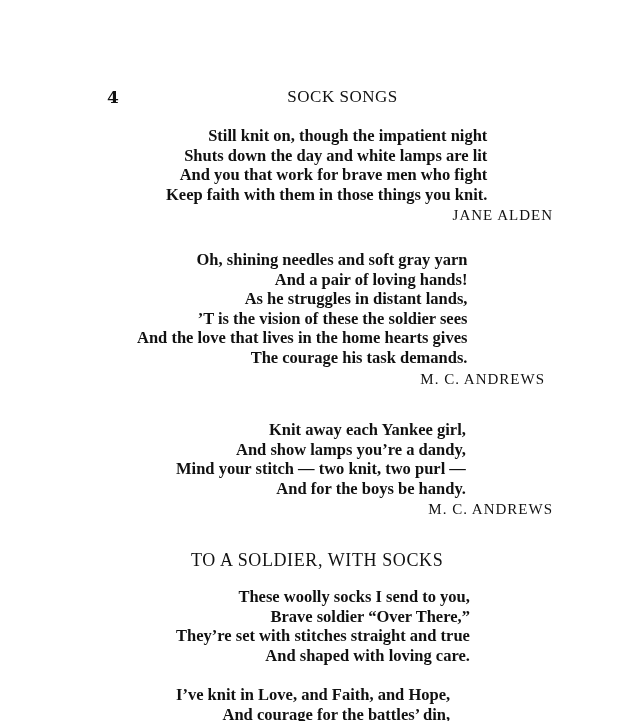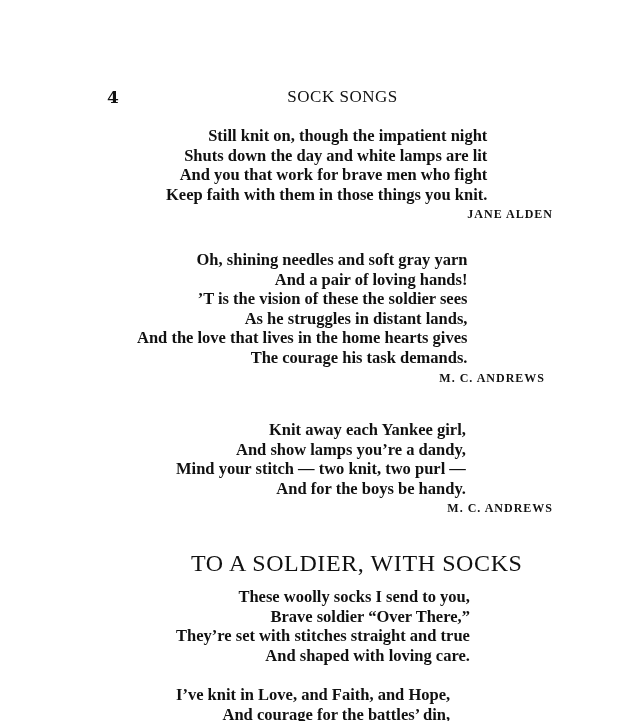--- a/index.html
+++ b/index.html
@@ -4,42 +4,42 @@
 <style>
   html, body { margin: 0; padding: 0; background: #ffffff; }
   body { width: 627px; height: 721px; position: relative; overflow: hidden;
          font-family: "DejaVu Serif", "Liberation Serif", serif; color: #111; }
   .abs { position: absolute; white-space: nowrap; }
   .pagenum { left: 107px; top: 87px; font-size: 17px; font-weight: bold; }
   .runhead { left: 0; width: 685px; text-align: center; top: 87px; font-size: 17px; letter-spacing: 0.5px; font-family: "Liberation Serif", serif; }
   .poem { position: absolute; font-size: 16.5px; font-weight: bold; line-height: 19.6px; font-family: "Liberation Serif", serif; text-align: right; }
   .poem .line { white-space: nowrap; }
   .poem .ind { padding-left: 19px; }
-  .attr { position: absolute; font-size: 12px; font-weight: bold; letter-spacing: 1px; font-family: "Liberation Serif", serif; text-align: left; white-space: nowrap; }
-  .title { left: 191px; top: 550px; font-size: 24px; letter-spacing: 0.6px; font-family: "Liberation Serif", serif; }
+  .attr { position: absolute; font-size: 15px; font-weight: normal; letter-spacing: 1px; font-family: "Liberation Serif", serif; text-align: left; white-space: nowrap; }
+  .title { left: 191px; top: 550px; font-size: 18px; letter-spacing: 0.6px; font-family: "Liberation Serif", serif; }
 </style>
 </head>
 <body>
 
 <div class="abs pagenum">4</div>
 <div class="abs runhead">SOCK SONGS</div>
 
 <div class="poem" style="left:147px; top:126px;">
   <div class="line">Still knit on, though the impatient night</div>
   <div class="line ind">Shuts down the day and white lamps are lit</div>
   <div class="line">And you that work for brave men who fight</div>
   <div class="line ind">Keep faith with them in those things you knit.</div>
 </div>
 <div class="attr" style="right:74px; top:207px;">JANE ALDEN</div>
 
 <div class="poem" style="left:137px; top:250px;">
   <div class="line">Oh, shining needles and soft gray yarn</div>
   <div class="line ind">And a pair of loving hands!</div>
+  <div class="line ind">As he struggles in distant lands,</div>
   <div class="line">’T is the vision of these the soldier sees</div>
-  <div class="line ind">As he struggles in distant lands,</div>
   <div class="line">And the love that lives in the home hearts gives</div>
   <div class="line ind">The courage his task demands.</div>
 </div>
 <div class="attr" style="right:82px; top:371px;">M. C. ANDREWS</div>
 
 <div class="poem" style="left:176px; top:420px;font-family:Liberation Serif, serif;">
   <div class="line">Knit away each Yankee girl,</div>
   <div class="line ind">And show lamps you’re a dandy,</div>
   <div class="line">Mind your stitch — two knit, two purl —</div>
   <div class="line ind">And for the boys be handy.</div>

